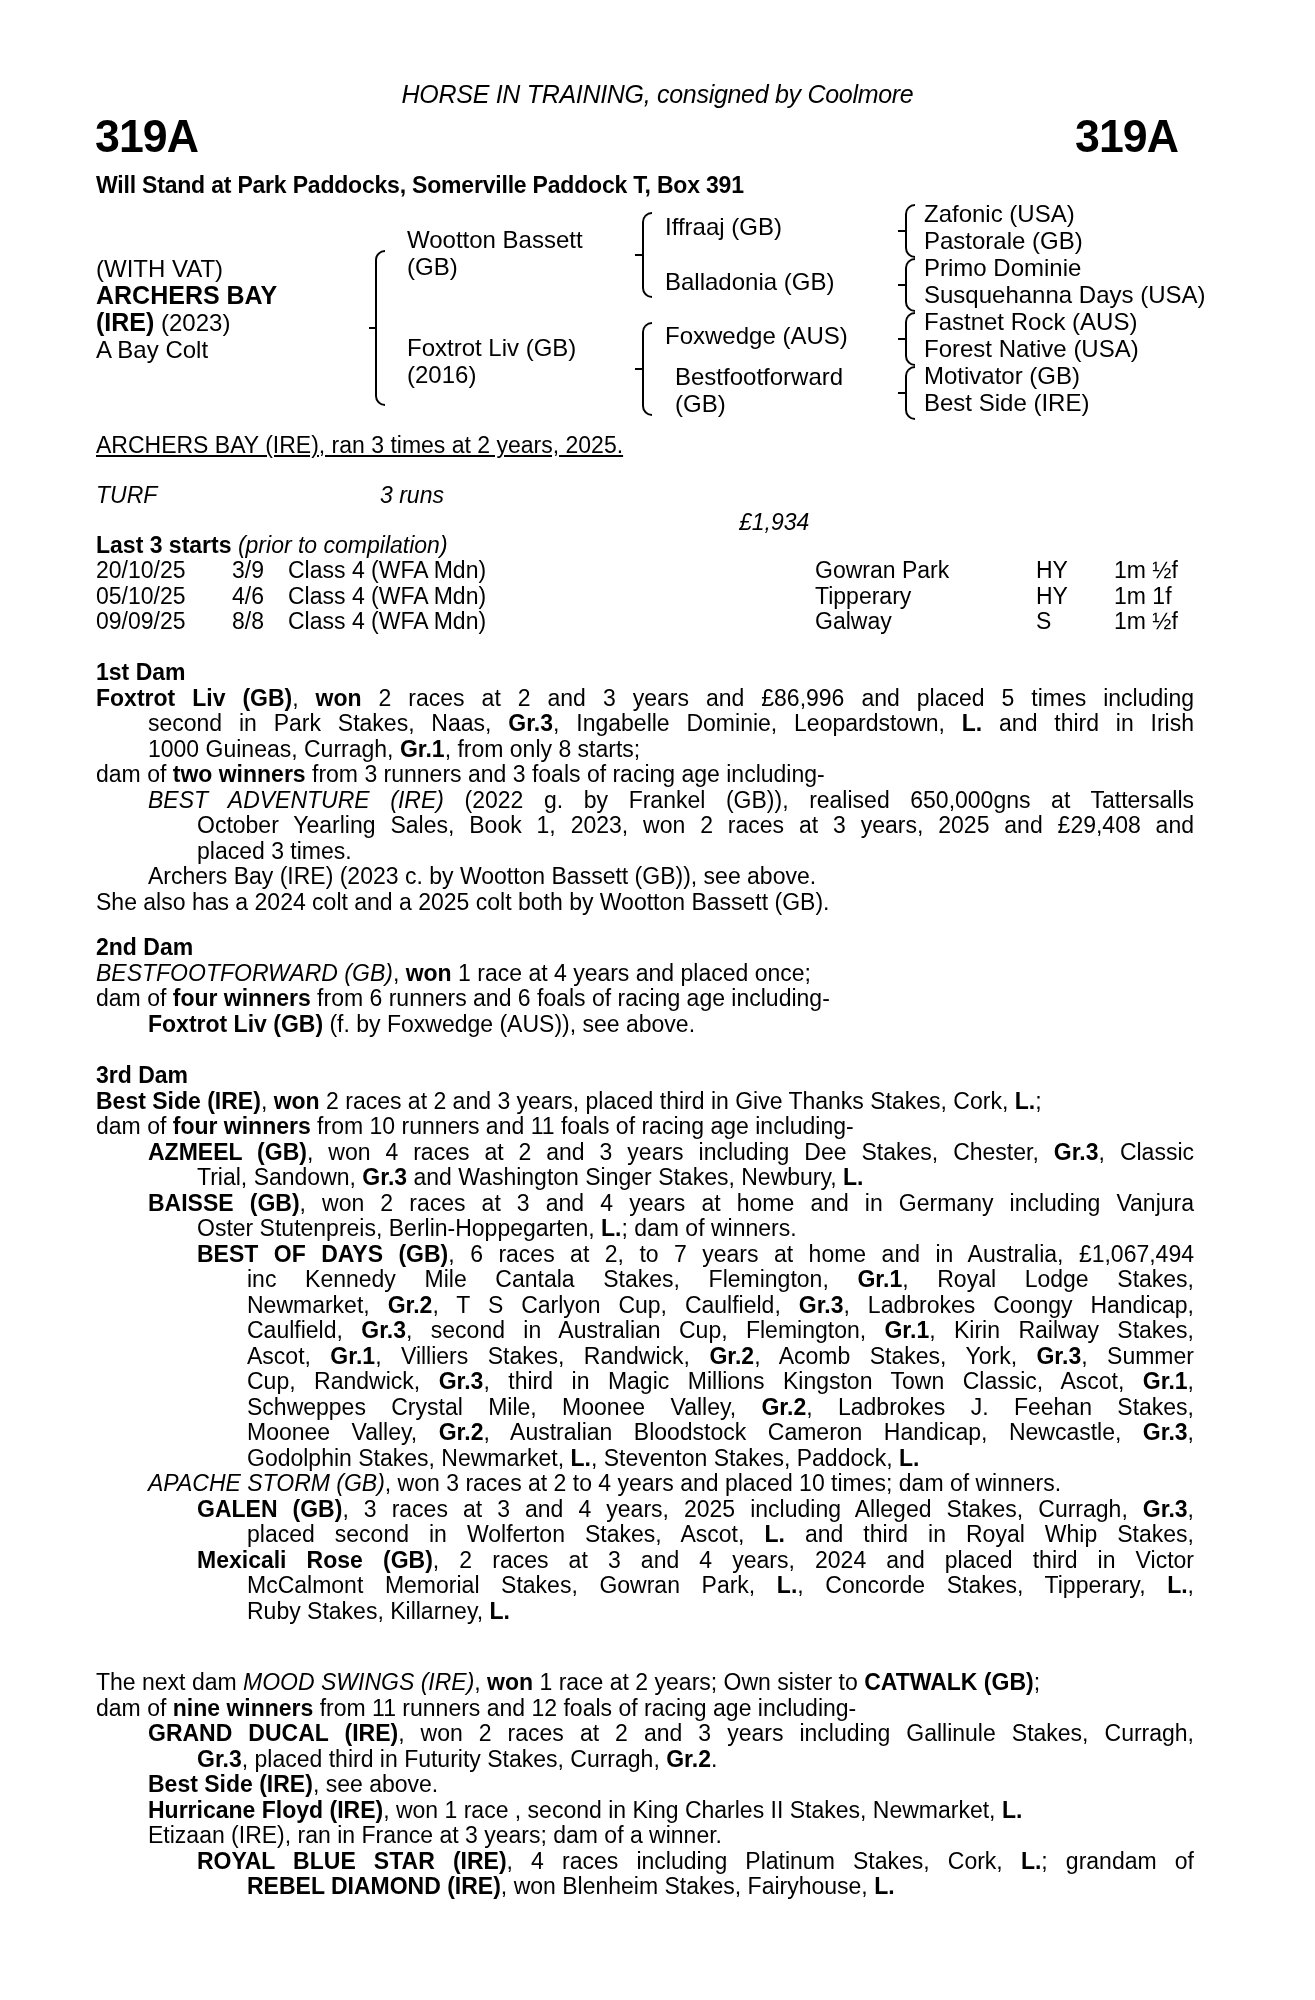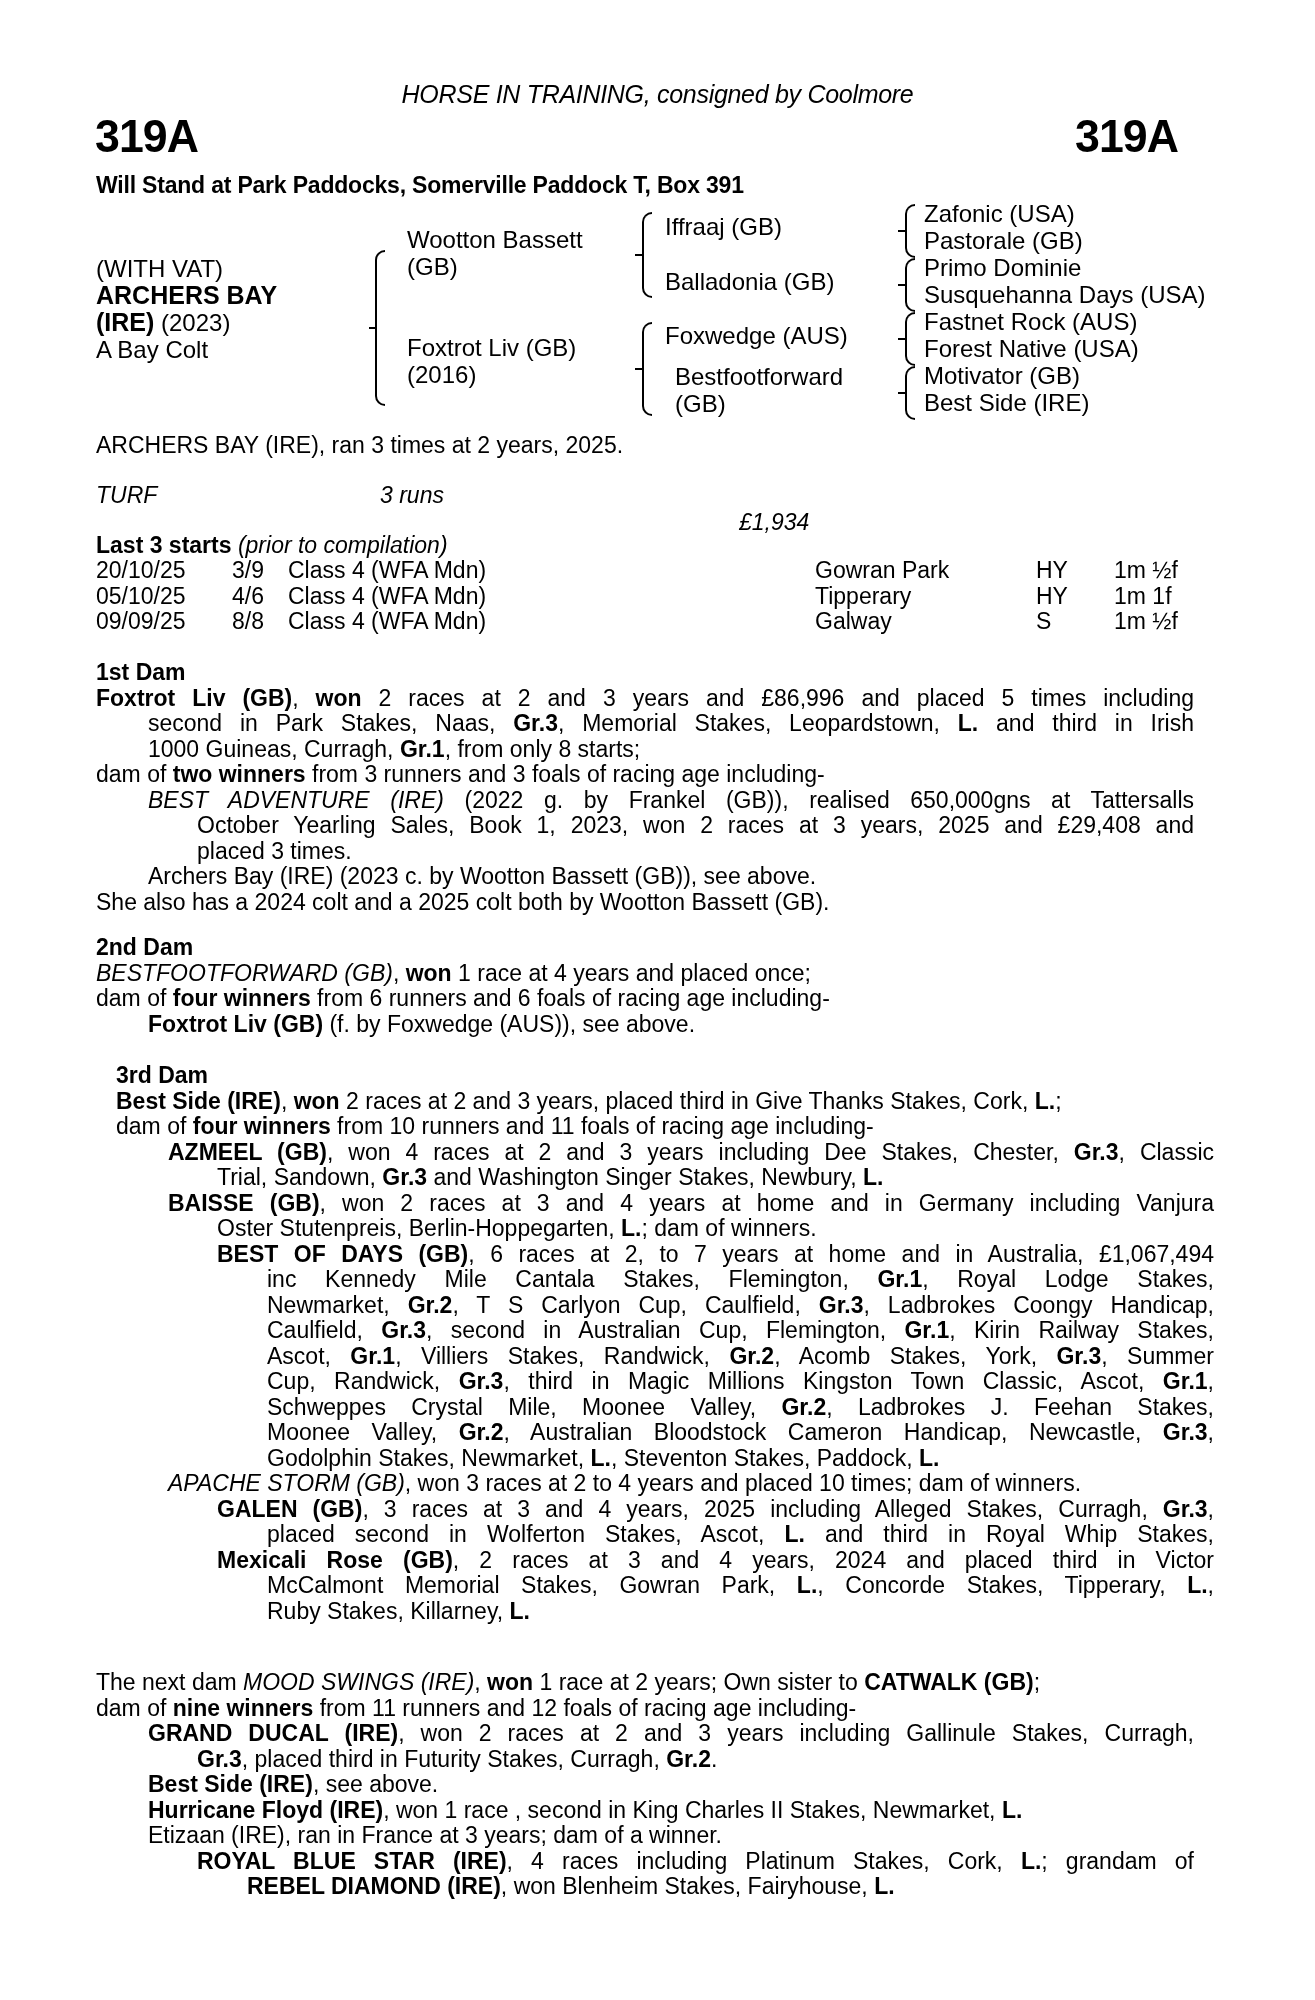--- a/index.html
+++ b/index.html
@@ -90,21 +90,21 @@
     <div>Pastorale (GB)</div>
     <div>Primo Dominie</div>
     <div>Susquehanna Days (USA)</div>
     <div>Fastnet Rock (AUS)</div>
     <div>Forest Native (USA)</div>
     <div>Motivator (GB)</div>
     <div>Best Side (IRE)</div>
   </div>
 </div>
 
-<div class="abs" style="left:96px; top:432px; font-size:23px;">ARCHERS BAY (IRE), ran 3 times at 2 years, 2025.</div>
+<div class="abs" style="left:96px; top:432px; font-size:23px;text-decoration:underline;">ARCHERS BAY (IRE), ran 3 times at 2 years, 2025.</div>
 <div class="runs-row" style="left:96px; top:482px;">TURF</div>
 <div class="runs-row" style="left:380px; top:482px;">3 runs</div>
 <div class="runs-row" style="left:739px; top:482px;margin-top:27px;">£1,934</div>
 
 <div class="abs body-txt" style="left:96px; top:533px;text-align:right;">
   <span class="b">Last 3 starts</span> <span class="i">(prior to compilation)</span>
 </div>
 <div class="abs body-txt" style="left:96px; top:558px; width:1120px;">
   <div style="position:relative; height:25.5px;">
     <span class="abs" style="left:0">20/10/25</span>
@@ -128,38 +128,38 @@
     <span class="abs" style="left:192px">Class 4 (WFA Mdn)</span>
     <span class="abs" style="left:719px">Galway</span>
     <span class="abs" style="left:940px">S</span>
     <span class="abs" style="left:1018px">1m ½f</span>
   </div>
 </div>
 
 <div class="para body-txt" style="top:660px;">
   <div class="sec-h">1st Dam</div>
   <div class="line just"><span class="b">Foxtrot Liv (GB)</span><span>, </span><span class="b">won</span><span> 2 races at 2 and 3 years and £86,996 and placed 5 times including</span></div>
-  <div class="line just ind1"><span>second in Park Stakes, Naas, </span><span class="b">Gr.3</span><span>, Memorial Stakes, Leopardstown, </span><span class="b">L.</span><span> and third in Irish</span></div>
+  <div class="line just ind1"><span>second in Park Stakes, Naas, </span><span class="b">Gr.3</span><span>, Ingabelle Dominie, Leopardstown, </span><span class="b">L.</span><span> and third in Irish</span></div>
   <div class="line ind1"><span>1000 Guineas, Curragh, </span><span class="b">Gr.1</span><span>, from only 8 starts;</span></div>
   <div class="line"><span>dam of </span><span class="b">two winners</span><span> from 3 runners and 3 foals of racing age including-</span></div>
   <div class="line just ind1"><span class="i">BEST ADVENTURE (IRE)</span><span> (2022 g. by Frankel (GB)), realised 650,000gns at Tattersalls</span></div>
   <div class="line just ind2">October Yearling Sales, Book 1, 2023, won 2 races at 3 years, 2025 and £29,408 and</div>
   <div class="line ind2">placed 3 times.</div>
   <div class="line ind1">Archers Bay (IRE) (2023 c. by Wootton Bassett (GB)), see above.</div>
   <div class="line">She also has a 2024 colt and a 2025 colt both by Wootton Bassett (GB).</div>
 </div>
 
 <div class="para body-txt" style="top:935px;">
   <div class="sec-h">2nd Dam</div>
   <div class="line"><span class="i">BESTFOOTFORWARD (GB)</span><span>, </span><span class="b">won</span><span> 1 race at 4 years and placed once;</span></div>
   <div class="line"><span>dam of </span><span class="b">four winners</span><span> from 6 runners and 6 foals of racing age including-</span></div>
   <div class="line ind1"><span class="b">Foxtrot Liv (GB)</span><span> (f. by Foxwedge (AUS)), see above.</span></div>
 </div>
 
-<div class="para body-txt" style="top:1063px;margin-left:20px;">
+<div class="para body-txt" style="top:1063px;">
   <div class="sec-h">3rd Dam</div>
   <div class="line"><span class="b">Best Side (IRE)</span><span>, </span><span class="b">won</span><span> 2 races at 2 and 3 years, placed third in Give Thanks Stakes, Cork, </span><span class="b">L.</span><span>;</span></div>
   <div class="line"><span>dam of </span><span class="b">four winners</span><span> from 10 runners and 11 foals of racing age including-</span></div>
   <div class="line just ind1"><span class="b">AZMEEL (GB)</span><span>, won 4 races at 2 and 3 years including Dee Stakes, Chester, </span><span class="b">Gr.3</span><span>, Classic</span></div>
   <div class="line ind2"><span>Trial, Sandown, </span><span class="b">Gr.3</span><span> and Washington Singer Stakes, Newbury, </span><span class="b">L.</span></div>
   <div class="line just ind1"><span class="b">BAISSE (GB)</span><span>, won 2 races at 3 and 4 years at home and in Germany including Vanjura</span></div>
   <div class="line ind2"><span>Oster Stutenpreis, Berlin-Hoppegarten, </span><span class="b">L.</span><span>; dam of winners.</span></div>
   <div class="line just ind2"><span class="b">BEST OF DAYS (GB)</span><span>, 6 races at 2, to 7 years at home and in Australia, £1,067,494</span></div>
   <div class="line just ind3"><span>inc Kennedy Mile Cantala Stakes, Flemington, </span><span class="b">Gr.1</span><span>, Royal Lodge Stakes,</span></div>
   <div class="line just ind3"><span>Newmarket, </span><span class="b">Gr.2</span><span>, T S Carlyon Cup, Caulfield, </span><span class="b">Gr.3</span><span>, Ladbrokes Coongy Handicap,</span></div>

